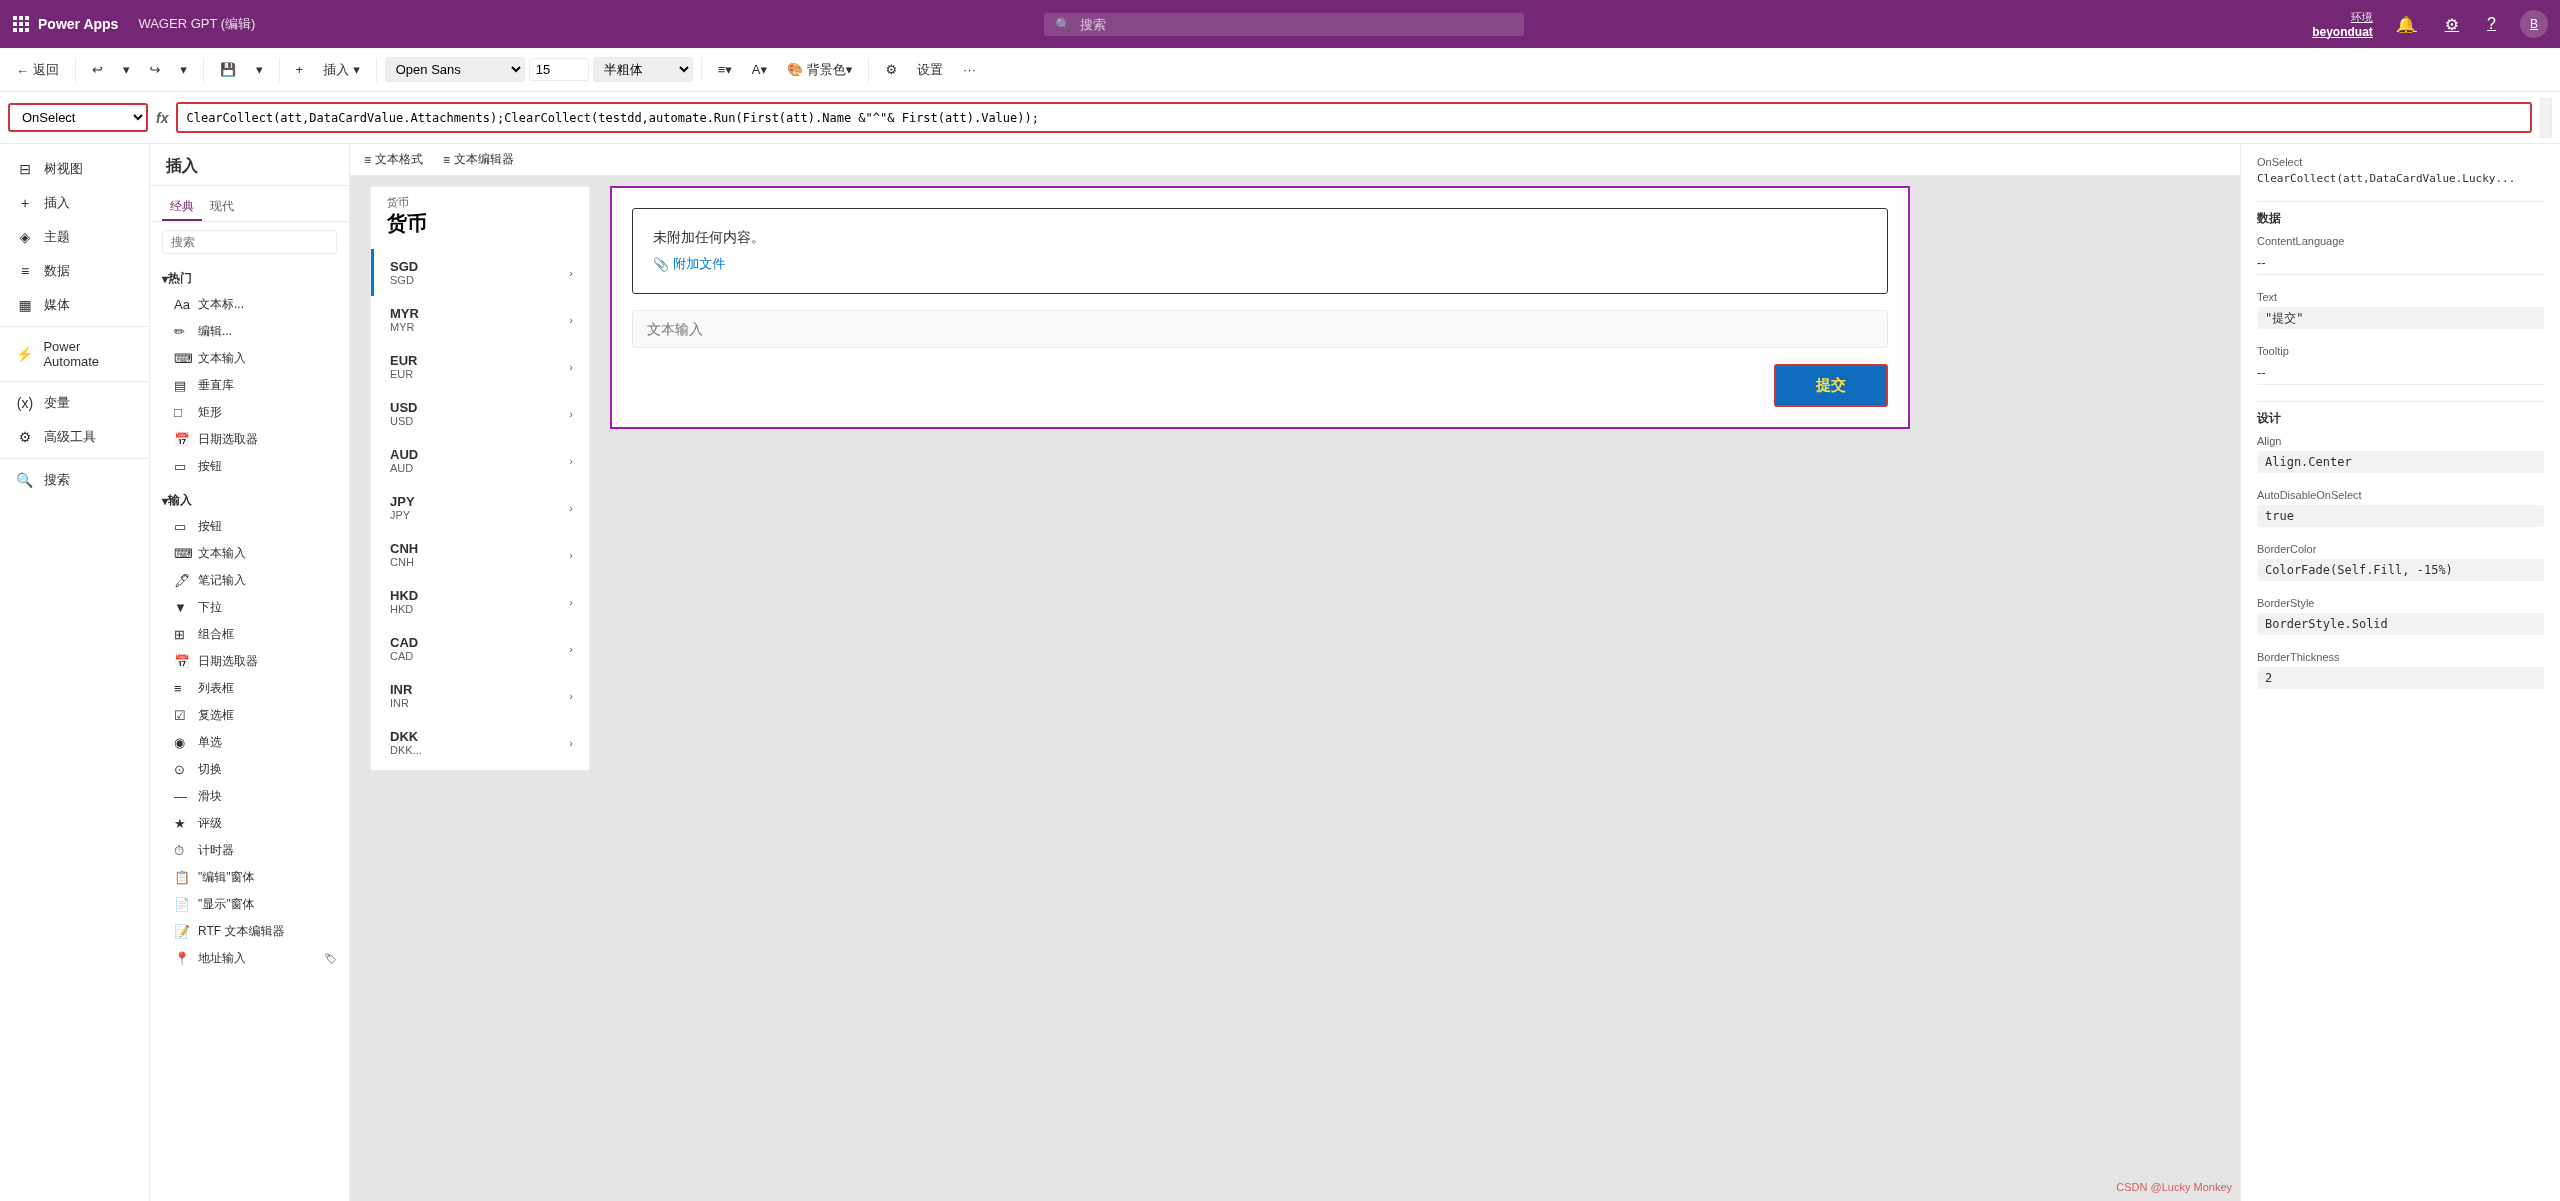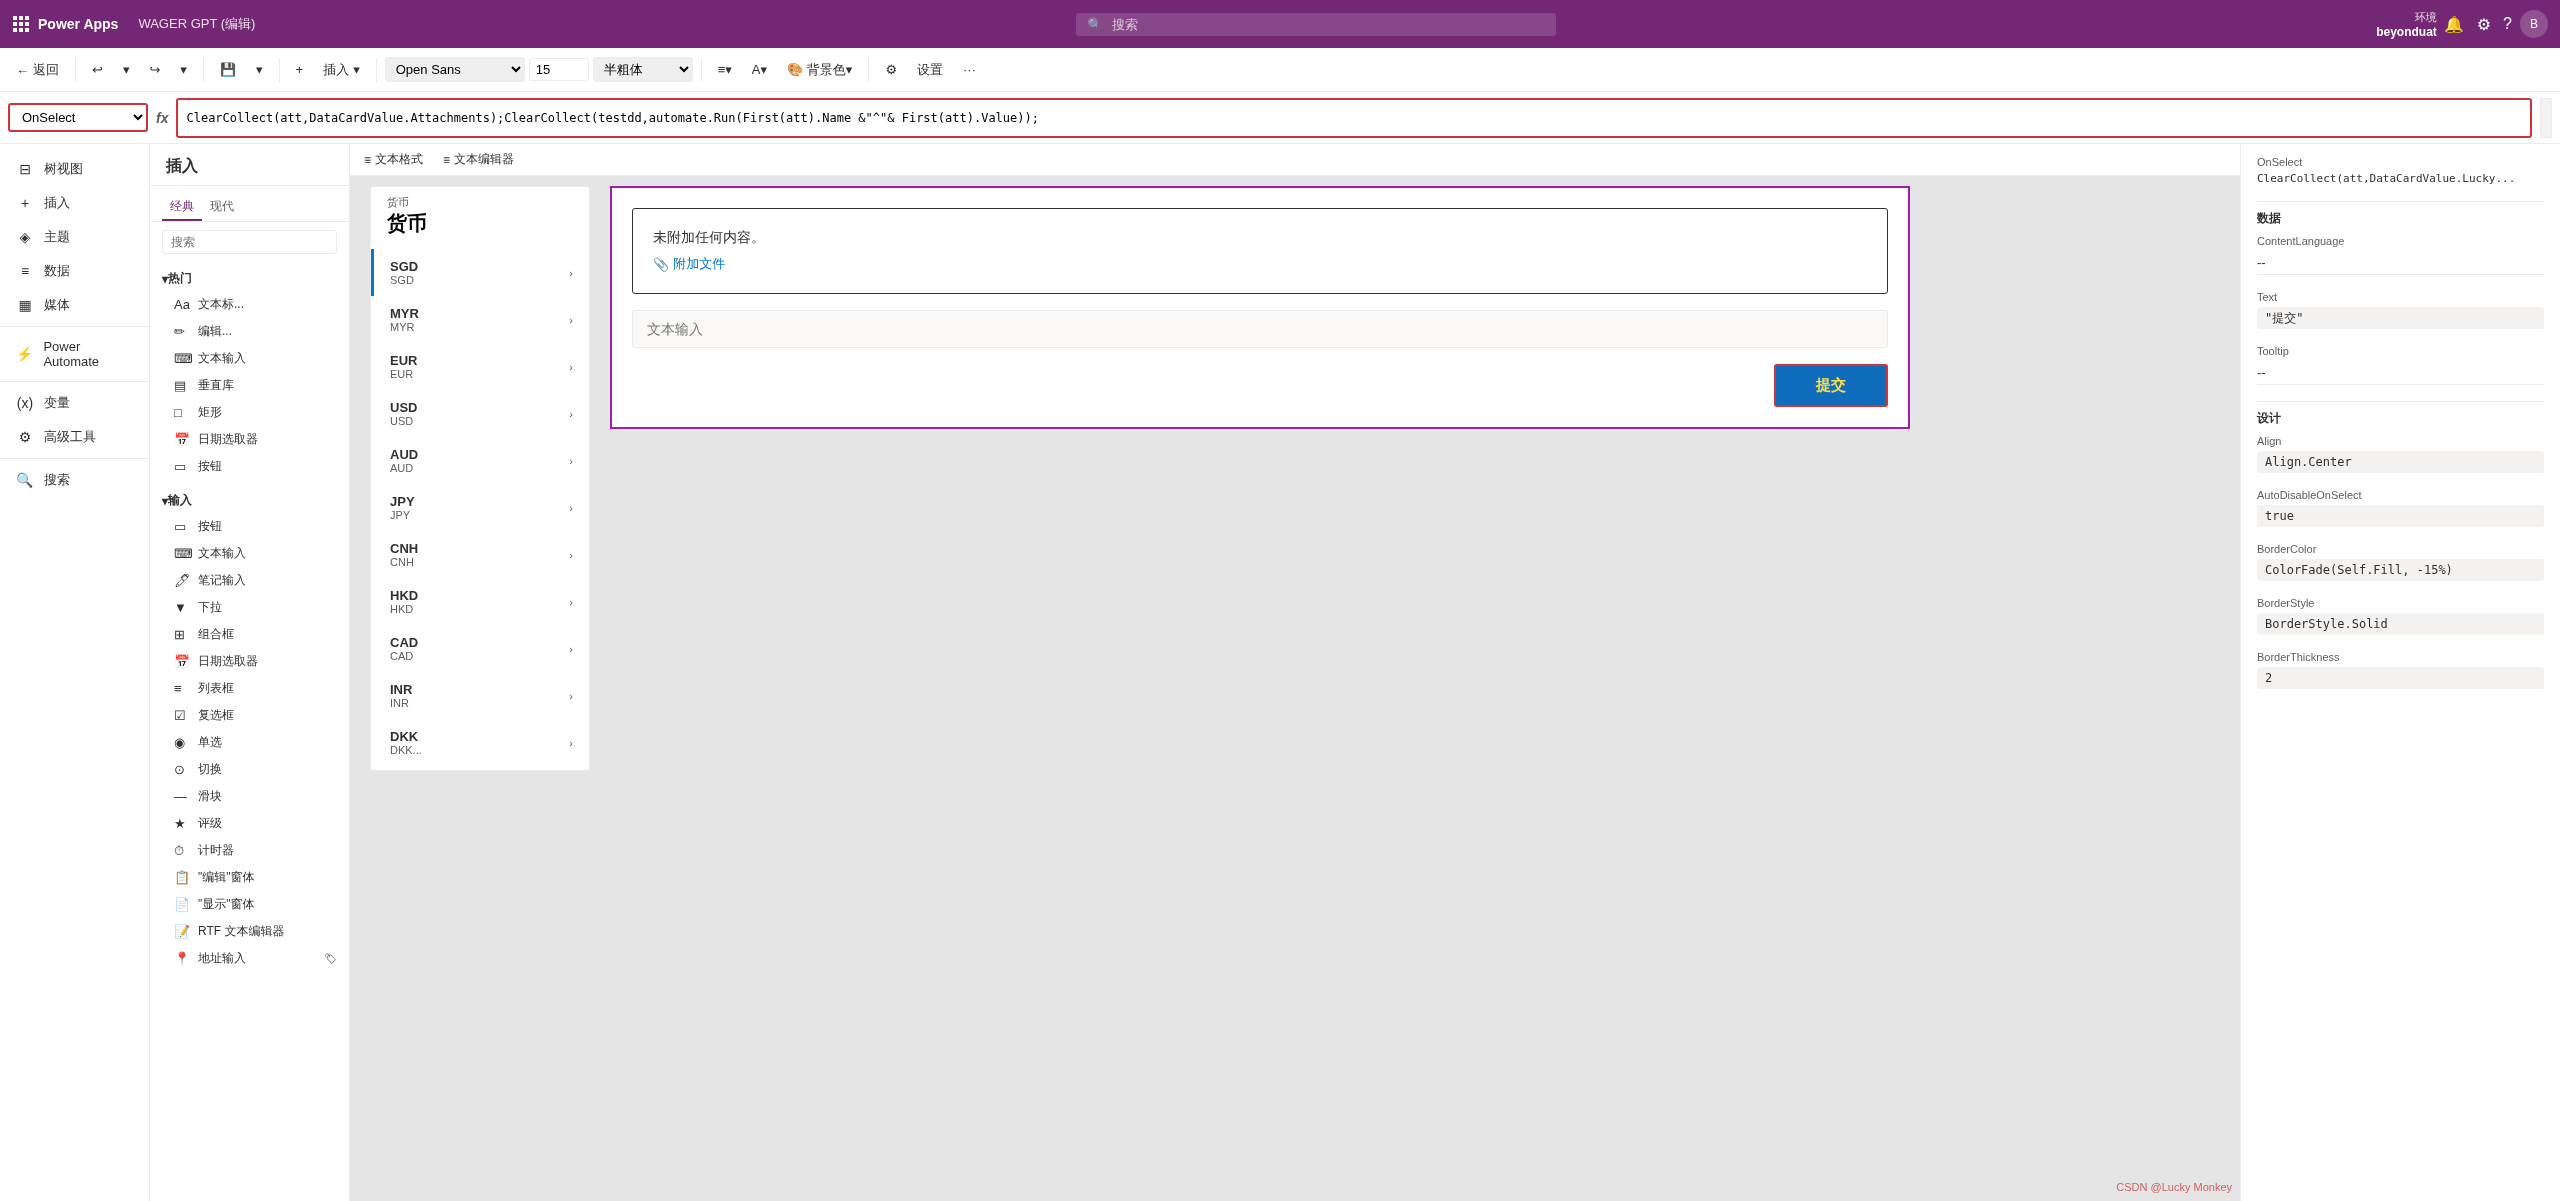--- a/index.html
+++ b/index.html
@@ -32,21 +32,21 @@
     }
     .search-input-wrap input {
       background: transparent;
       border: none;
       outline: none;
       color: white;
       font-size: 13px;
       width: 100%;
     }
     .search-input-wrap input::placeholder { color: rgba(255,255,255,0.7); }
-    .top-bar-right { display: flex; align-items: center; gap: 4px; margin-left: auto; }
+    .top-bar-right { display: flex; align-items: center; gap: 20px; margin-left: auto; text-decoration: underline; }
     .user-info { display: flex; flex-direction: column; align-items: flex-end; }
     .icon-btn { background: none; border: none; color: white; cursor: pointer; font-size: 16px; padding: 4px; }
 
     
     .toolbar {
       background: white;
       height: 44px;
       display: flex;
       align-items: center;
       padding: 0 8px;
@@ -416,21 +416,21 @@
     <span>设置</span>
   </button>
   <button class="toolbar-btn">···</button>
 </div>
 
 <div class="formula-bar">
   <select class="property-select">
     <option>OnSelect</option>
   </select>
   <span class="fx-label">fx</span>
-  <input type="text" class="formula-input" value="ClearCollect(att,DataCardValue.Attachments);ClearCollect(testdd,automate.Run(First(att).Name &amp;&quot;^&quot;&amp; First(att).Value));" style="height: 40px;">
+  <input type="text" class="formula-input" value="ClearCollect(att,DataCardValue.Attachments);ClearCollect(testdd,automate.Run(First(att).Name &amp;&quot;^&quot;&amp; First(att).Value));" style="height: 31px;">
   <div style="width:12px;height:40px;background:#f3f2f1;border:1px solid #edebe9;"></div>
 </div>
 
 <div class="main-layout">
 
   <div class="left-sidebar">
     <div class="sidebar-item">
       <span class="icon">⊟</span>
       <span>树视图</span>
     </div>

